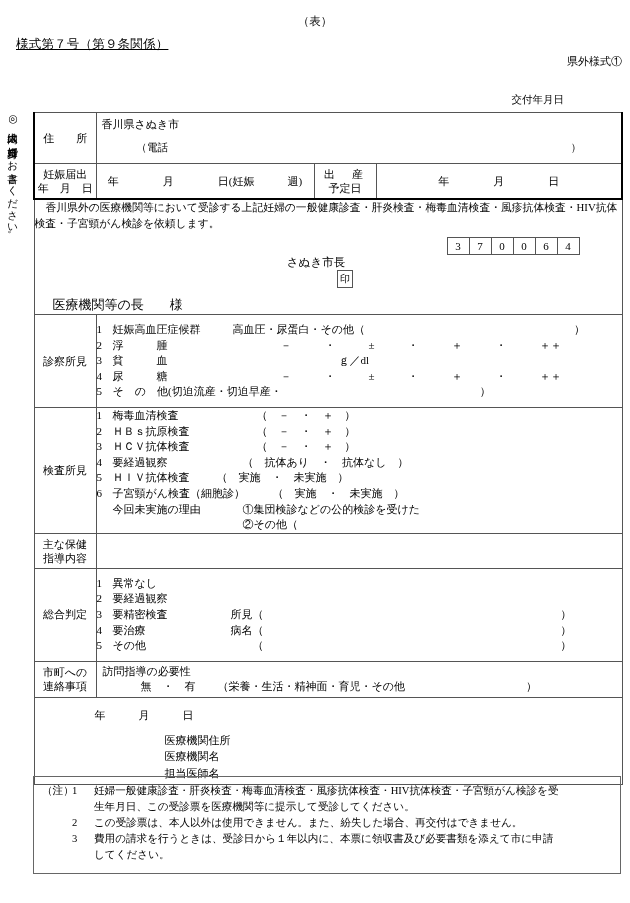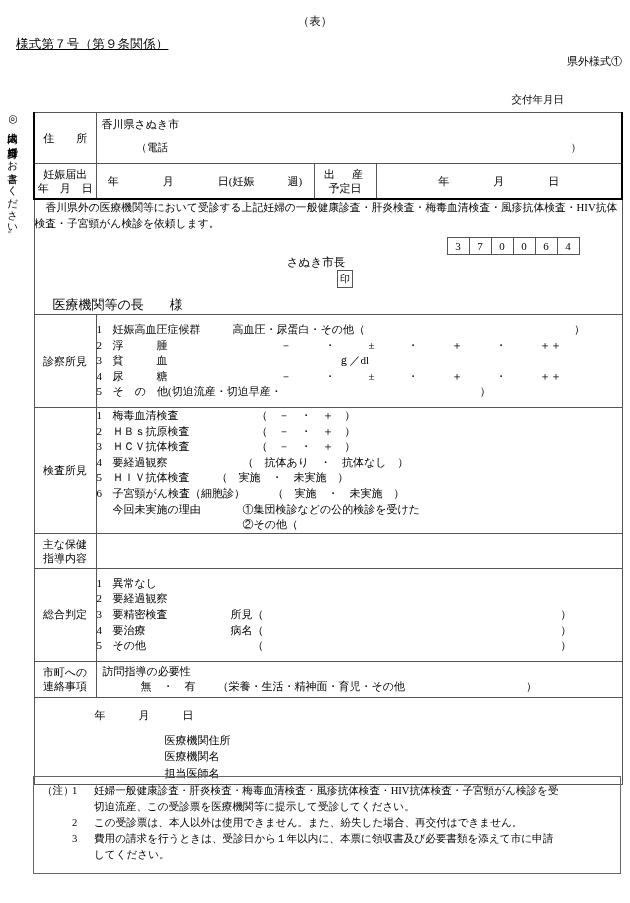--- a/index.html
+++ b/index.html
@@ -337,21 +337,21 @@
     </tr>
   </tbody>
     </table>
 
   <div class="notes">
     <div class="note-row">
       <span class="note-head">（注）</span>
       <span class="note-num">1</span>
       <span class="note-body">妊婦一般健康診査・肝炎検査・梅毒血清検査・風疹抗体検査・HIV抗体検査・子宮頸がん検診を受</span>
     </div>
-    <div class="note-indent">切迫流産、この受診票を医療機関等に提示して受診してください。</div>
+    <div class="note-indent">生年月日、この受診票を医療機関等に提示して受診してください。</div>
 
     <div class="note-row">
       <span class="note-head"></span>
       <span class="note-num">2</span>
       <span class="note-body">この受診票は、本人以外は使用できません。また、紛失した場合、再交付はできません。</span>
     </div>
 
     <div class="note-row">
       <span class="note-head"></span>
       <span class="note-num">3</span>

